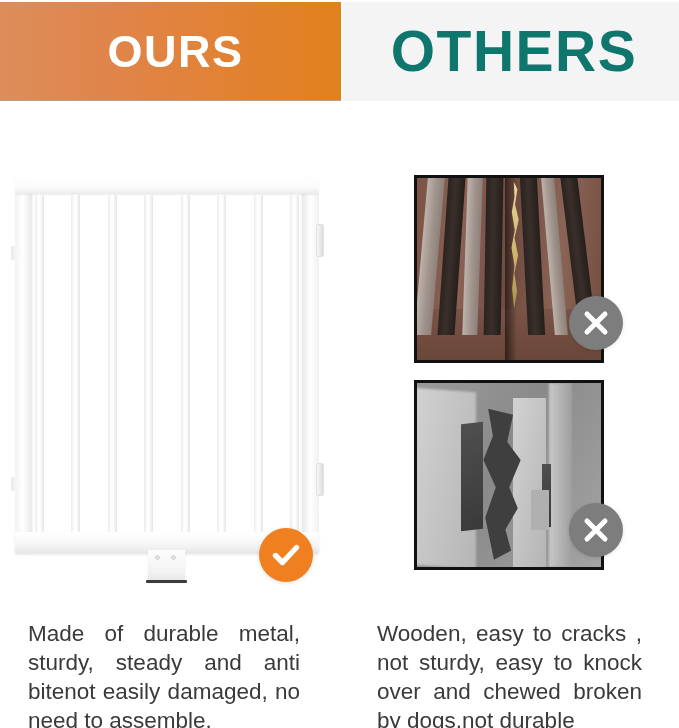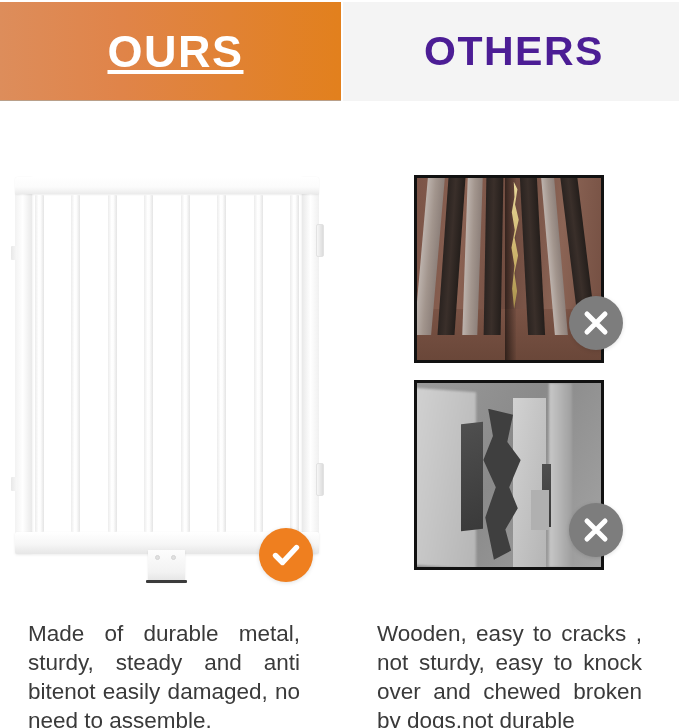--- a/index.html
+++ b/index.html
@@ -37,36 +37,35 @@
     align-items: center;
     justify-content: center;
   }
   .banner-ours .label {
     color: #ffffff;
     font-size: 45px;
     font-weight: bold;
     letter-spacing: 1.5px;
     line-height: 1;
     padding-left: 10px;
-    text-decoration: underline;
   }
   .banner-others {
     position: absolute;
     left: 343px;
     top: 2px;
     width: 336px;
     height: 99px;
     background: #f4f4f4;
     display: flex;
     align-items: center;
     justify-content: center;
   }
   .banner-others .label {
-    color: #4c1d95;
-    font-size: 41px;
+    color: #0f766e;
+    font-size: 57px;
     font-weight: bold;
     letter-spacing: 1.5px;
     line-height: 1;
     padding-left: 6px;
   }
 
   
   .left-panel {
     position: absolute;
     left: 0;

